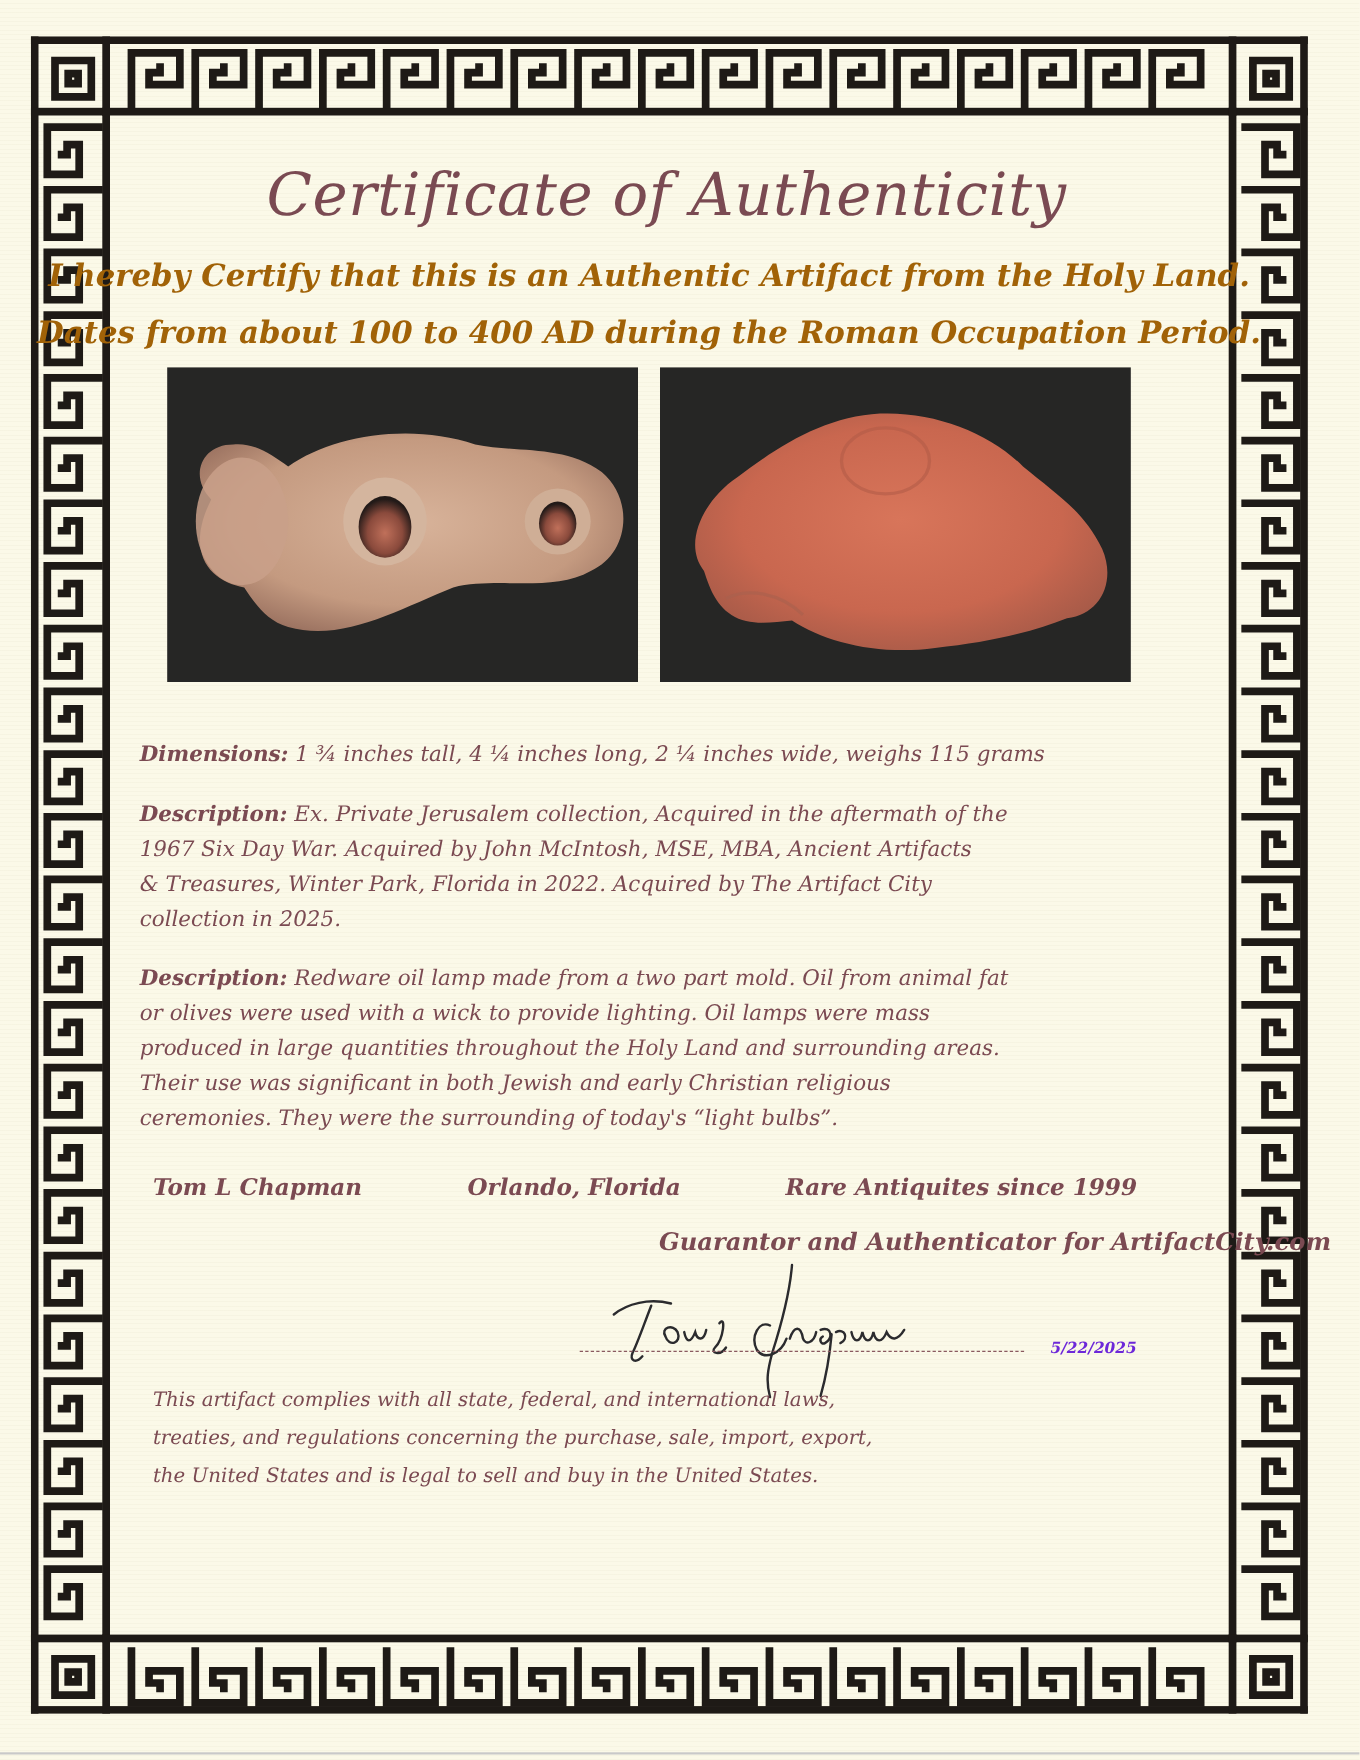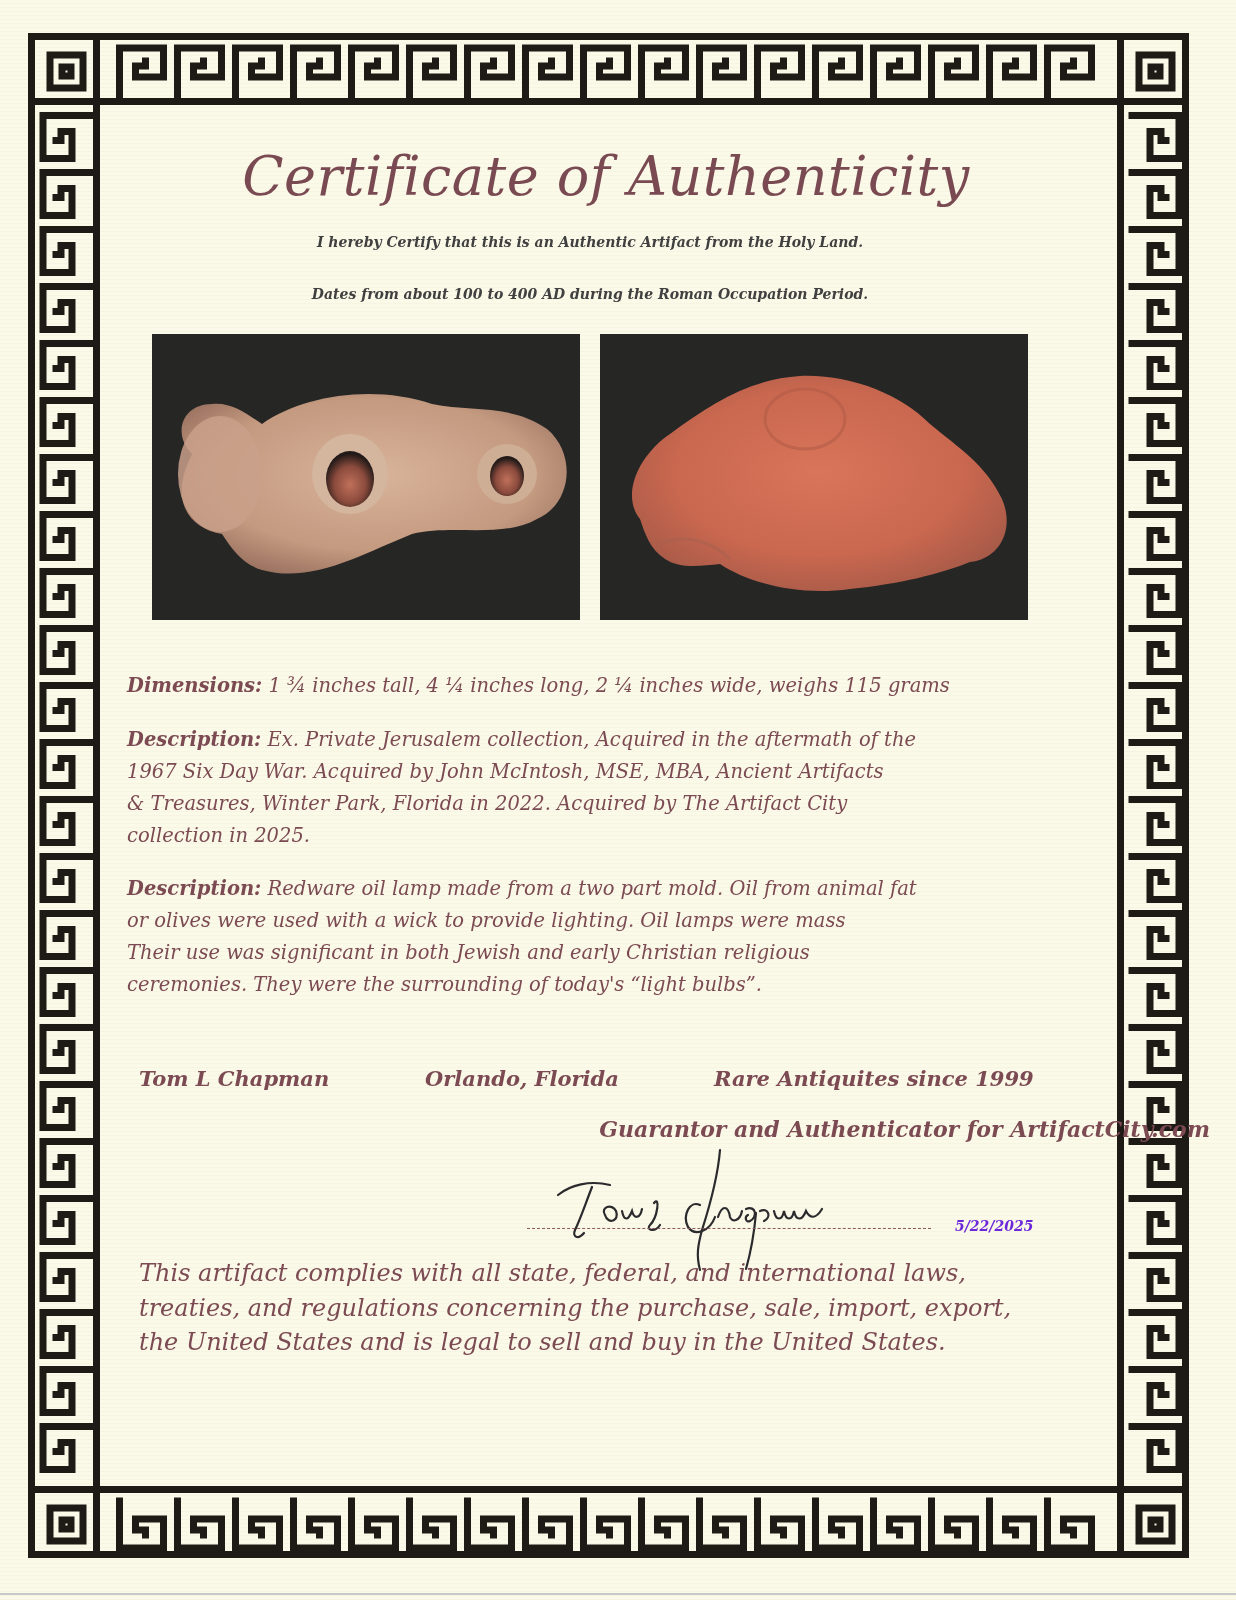--- a/index.html
+++ b/index.html
@@ -22,21 +22,21 @@
 
   .content { position: absolute; left: 0; top: 0; width: 1236px; height: 1600px; color: #7b4a52; }
 
   .title {
     position: absolute; left: 0; width: 1212px; top: 121px; text-align: center;
     font-family: "DejaVu Serif", serif; font-style: italic; font-size: 54px;
     color: #7a4a52; letter-spacing: 0.5px; margin-top: 24px;
   }
   .subline {
     position: absolute; left: 0; width: 1180px; text-align: center;
-    font-style: italic; font-weight: bold; font-size: 14px; color: #404040;
+    font-style: italic; font-weight: bold; font-size: 28px; color: #a16207;
   }
   .photos { position: absolute; top: 334px; left: 152px; height: 286px; }
   .photo {
     position: absolute; top: 0; width: 428px; height: 286px; background: #262625; overflow: hidden;
   }
   .photo.p1 { left: 0; }
   .photo.p2 { left: 448px; }
 
   .para {
     position: absolute; left: 127px; width: 950px; font-style: italic; font-size: 19.5px;
@@ -57,21 +57,21 @@
     position: absolute; left: 527px; top: 1228px; width: 404px; height: 0;
     border-top: 1.5px dashed #8a5a60;
   }
   .signature { position: absolute; left: 550px; top: 1145px; }
   .date {
     position: absolute; left: 955px; top: 1218px; font-style: italic; font-size: 14px;
     color: #6d28d9; font-weight: bold;
   }
   .legal {
     position: absolute; left: 139px; top: 1256px; width: 940px; font-style: italic;
-    font-size: 24px; line-height: 34.5px; color: #7b4a52;
+    font-size: 18px; line-height: 34.5px; color: #7b4a52;
   }
 </style>
 </head>
 <body>
 
 <div class="paper"></div>
 <div class="scan-line"></div>
 
 <div class="frame">
   <svg id="frame-svg" width="1161" height="1525" viewBox="0 0 1161 1525" xmlns="http://www.w3.org/2000/svg">
@@ -235,20 +235,21 @@
   <div class="para" style="top:700px;">
     <div><span class="lbl">Description:</span><span> Ex. Private Jerusalem collection, Acquired in the aftermath of the</span></div>
     <div>1967 Six Day War. Acquired by John McIntosh, MSE, MBA, Ancient Artifacts</div>
     <div>&amp; Treasures, Winter Park, Florida in 2022. Acquired by The Artifact City</div>
     <div>collection in 2025.</div>
   </div>
 
   <div class="para" style="top:849px;">
     <div><span class="lbl">Description:</span><span> Redware oil lamp made from a two part mold. Oil from animal fat</span></div>
     <div>or olives were used with a wick to provide lighting. Oil lamps were mass</div>
+    <div>produced in large quantities throughout the Holy Land and surrounding areas.</div>
     <div>Their use was significant in both Jewish and early Christian religious</div>
     <div>ceremonies. They were the surrounding of today's “light bulbs”.</div>
   </div>
 
   <div class="sigrow">
     <span style="left:139px;">Tom L Chapman</span>
     <span style="left:425px;">Orlando, Florida</span>
     <span style="left:714px;">Rare Antiquites since 1999</span>
   </div>
 

